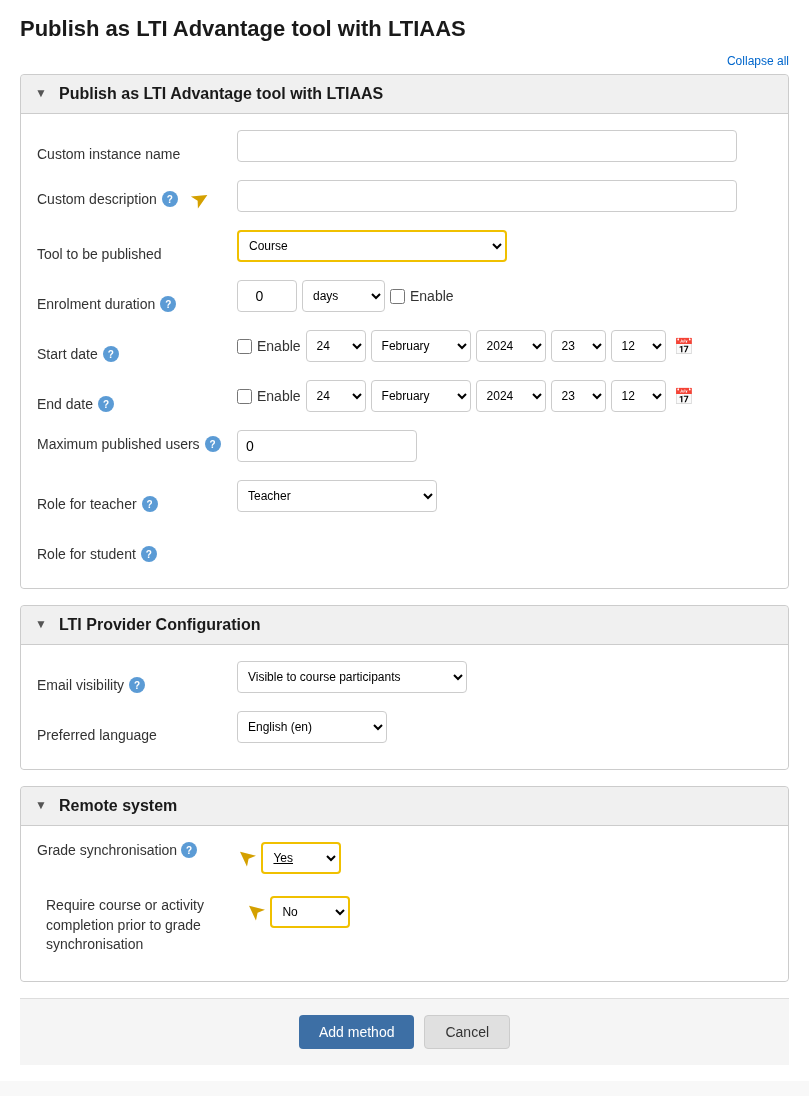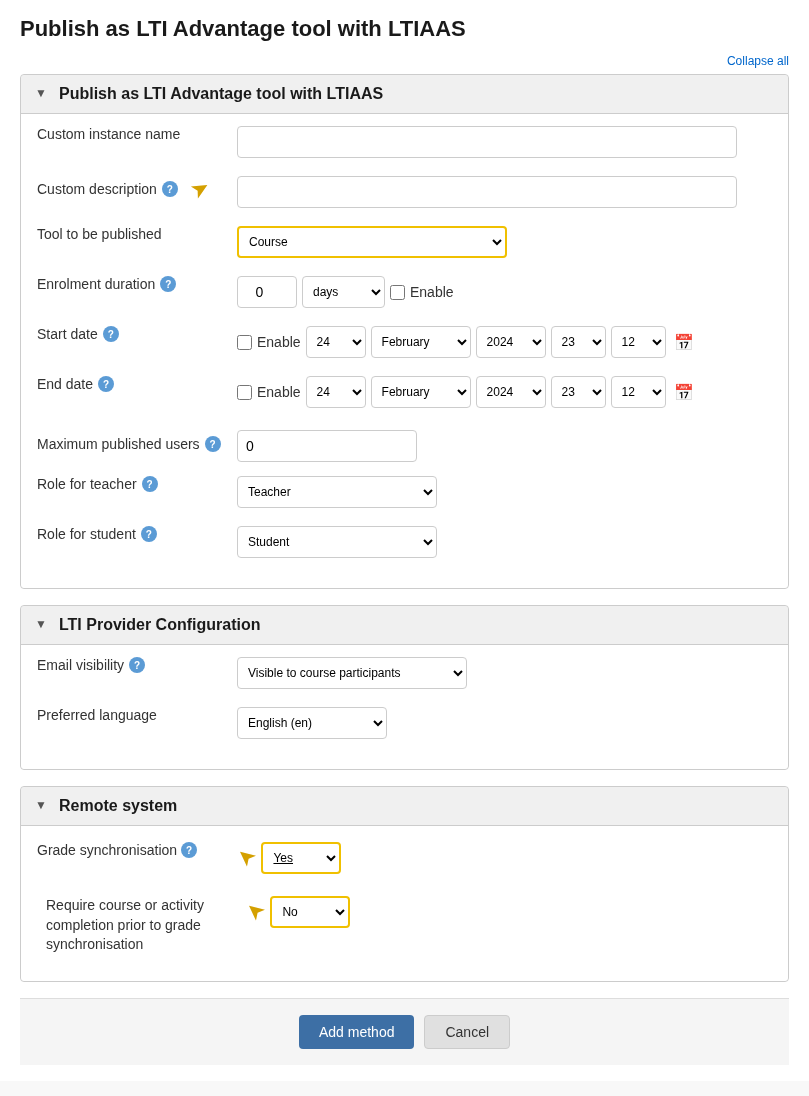--- a/index.html
+++ b/index.html
@@ -58,21 +58,21 @@
     .section-title {
       font-size: 16px;
       font-weight: bold;
       color: #1a1a1a;
     }
     .section-body {
       padding: 12px 16px;
     }
     .form-row {
       display: flex;
-      align-items: flex-start;
+      align-items: flex-end;
       margin-bottom: 14px;
       min-height: 36px;
     }
     .form-label {
       width: 200px;
       min-width: 160px;
       font-size: 14px;
       color: #333;
       display: flex;
       align-items: center;
@@ -376,27 +376,20 @@
             <option>Student</option>
           </select>
         </div>
       </div>
 
       <div class="form-row" data-name="row-role-student">
         <div class="form-label" data-name="label-role-student">
           <span>Role for student</span>
           <span class="help-icon" data-name="help-icon-role-student">?</span>
         </div>
-        <div class="form-control" data-name="control-role-student">
-          <select class="role-select" data-name="role-student-select">
-            <option>Student</option>
-            <option>Teacher</option>
-            <option>Manager</option>
-          </select>
-        </div>
       </div>
 
     </div>
   </div>
 
   <div class="section" data-name="section-lti-provider">
     <div class="section-header" data-name="section-lti-header">
       <span class="chevron" data-name="section-lti-chevron">▼</span>
       <span class="section-title" data-name="section-lti-title">LTI Provider Configuration</span>
     </div>

